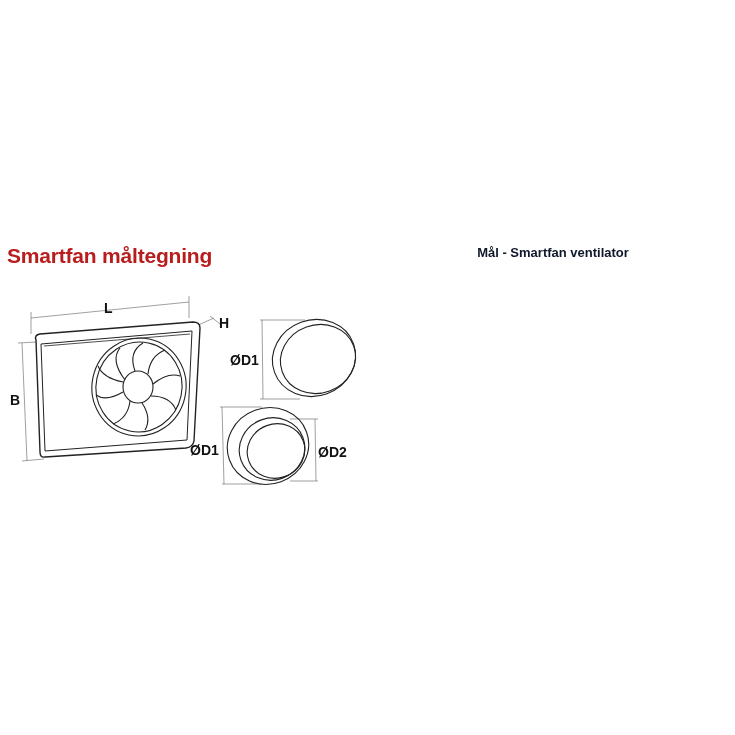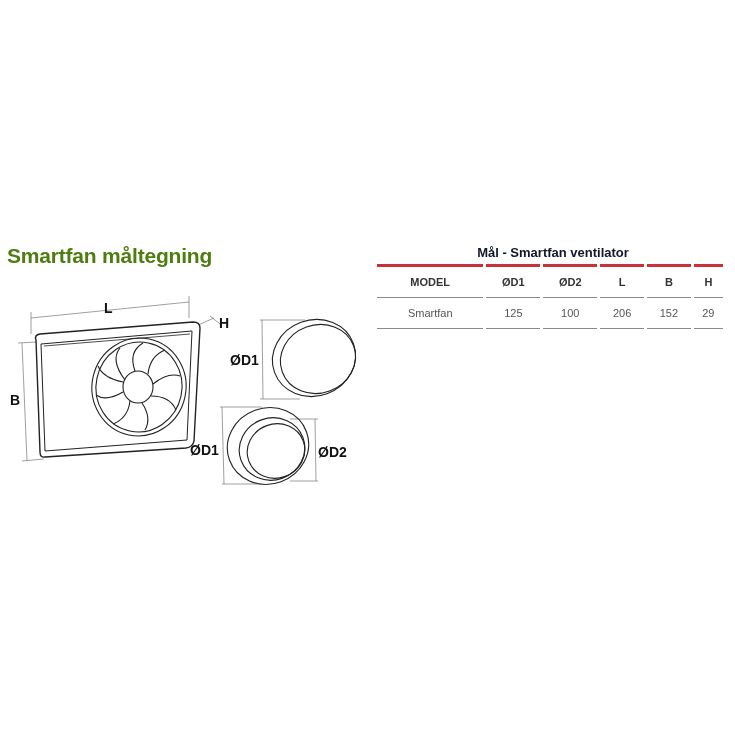--- a/index.html
+++ b/index.html
@@ -1,17 +1,17 @@
 <!DOCTYPE html>
 <html><head>
   <meta charset="utf-8">
   <style>
     html, body { margin:0; padding:0; background:#ffffff; }
     body { width:735px; height:735px; position:relative; overflow:hidden; font-family:"Liberation Sans", sans-serif; color:#1a1a1a; }
-    .title { position:absolute; left:7px; top:244px; font-size:21px; font-weight:bold; letter-spacing:-0.2px; color:#4d7c0f; }
+    .title { position:absolute; left:7px; top:244px; font-size:21px; font-weight:bold; letter-spacing:-0.2px; color:#b91c1c; }
     .drawing { position:absolute; left:0; top:285px; width:360px; height:220px; }
     .dim-label { font-family:"Liberation Sans", sans-serif; font-weight:bold; font-size:14px; fill:#111; }
     .table-wrap { position:absolute; left:377px; top:244px; width:352px; }
     .table-title { text-align:center; font-weight:bold; font-size:13px; color:#0f172a; height:18px; line-height:18px; }
     table { border-collapse:separate; border-spacing:3px 0; width:100%; margin-top:2px; margin-left:-3px; }
     th { font-size:11px; font-weight:bold; color:#333; height:30px; border-top:3px solid #c8303a; border-bottom:1px solid #8a8a8a; padding:0; }
     td { font-size:11px; color:#555; height:30px; border-bottom:1px solid #8a8a8a; text-align:center; padding:0; }
     th.first { text-align:center; }
   </style>
 </head>
@@ -85,35 +85,13 @@
   <text class="dim-label" x="318" y="457">ØD2</text>
   <g stroke="#222" fill="none" stroke-width="1.1">
     <ellipse cx="268" cy="446" rx="41" ry="38" transform="rotate(-20 268 446)"></ellipse>
     <ellipse cx="272" cy="449" rx="33" ry="31" transform="rotate(-20 272 449)"></ellipse>
     <ellipse cx="276" cy="451" rx="29" ry="27" transform="rotate(-20 276 451)"></ellipse>
   </g>
 </svg>
 
 <div class="table-wrap">
   <div class="table-title">Mål - Smartfan ventilator</div>
-  <table>
-    <thead>
-      <tr>
-        <th class="first">MODEL</th>
-        <th>ØD1</th>
-        <th>ØD2</th>
-        <th>L</th>
-        <th>B</th>
-        <th>H</th>
-      </tr>
-    </thead>
-    <tbody>
-      <tr>
-        <td>Smartfan</td>
-        <td>125</td>
-        <td>100</td>
-        <td>206</td>
-        <td>152</td>
-        <td>29</td>
-      </tr>
-    </tbody>
-  </table>
 </div>
 
 </body></html>

